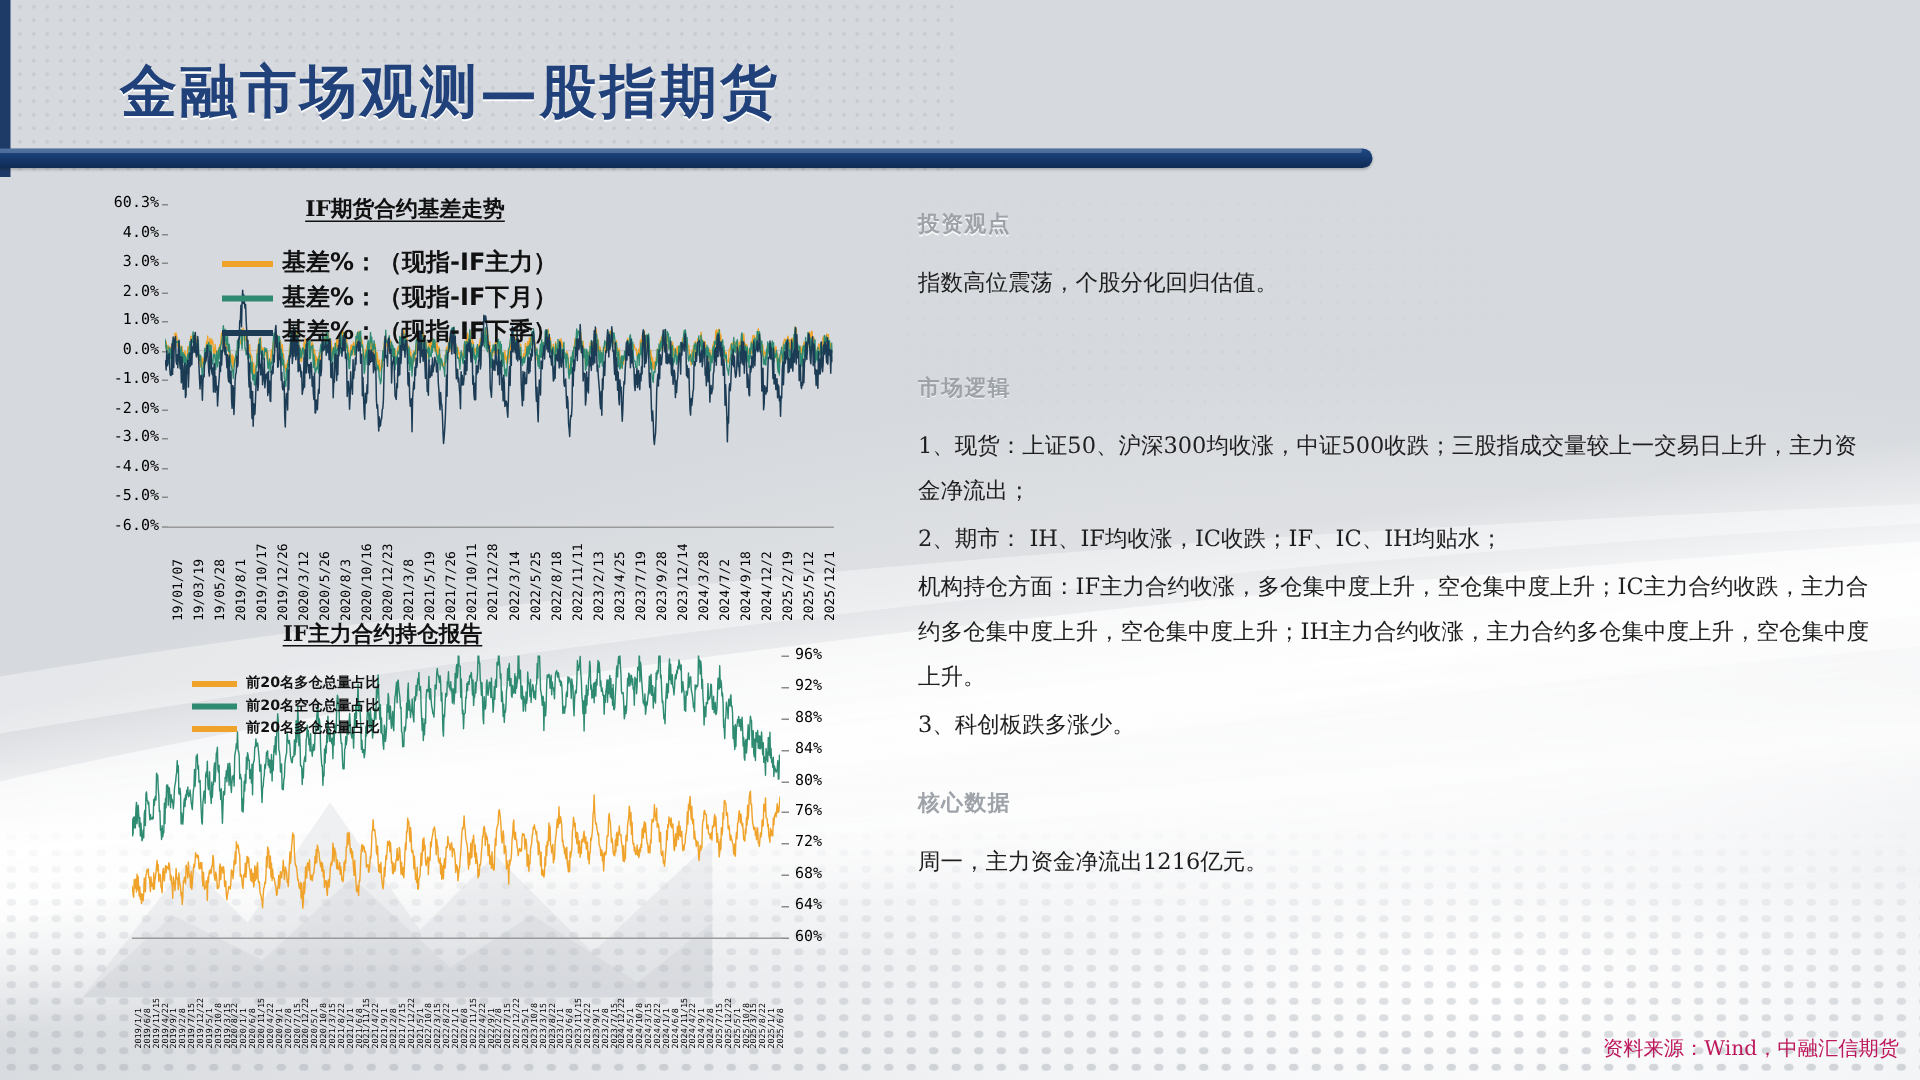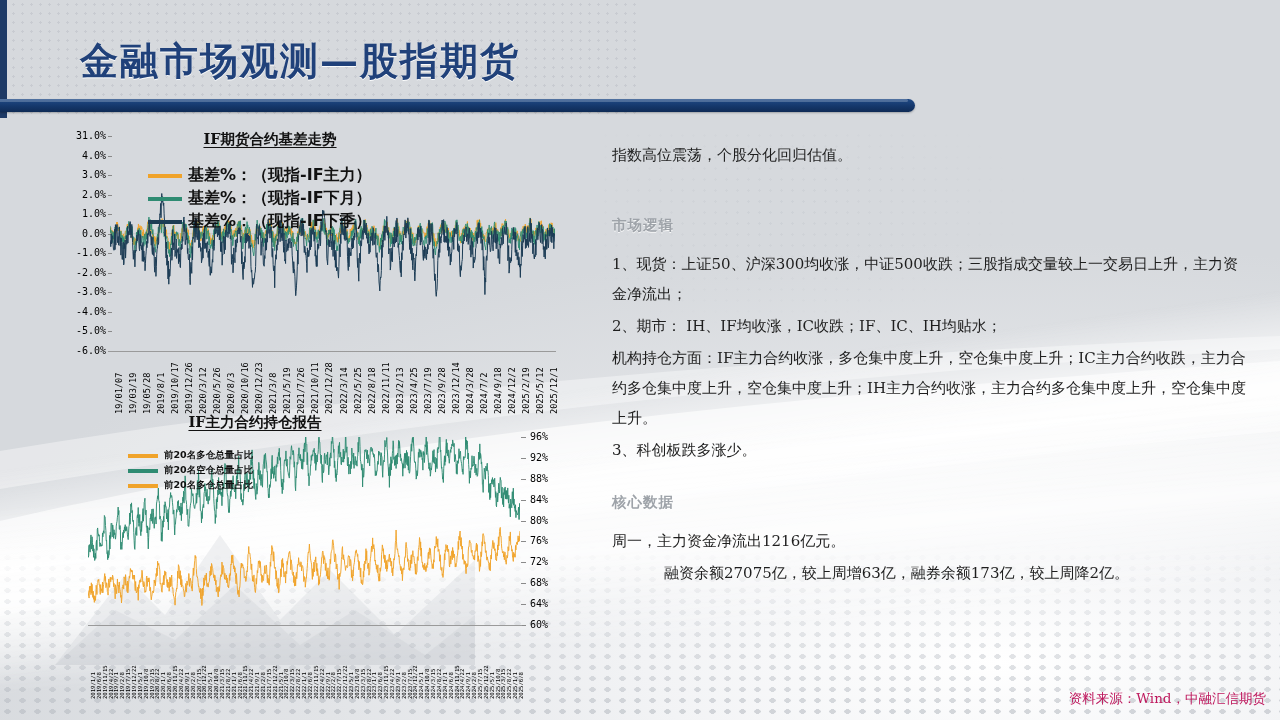--- a/index.html
+++ b/index.html
@@ -114,21 +114,21 @@
   <div class="page-title">金融市场观测—股指期货</div>
   <div class="title-rule"></div>
   <div class="title-rule-hi"></div>
 </div>
 
 <div id="charts">
 
   <div class="chart-block" style="top:0;width:580px;height:300px;">
     <div class="chart-title" style="left:150px;top:12px;width:240px;">IF期货合约基差走势</div>
     <div id="basis-yaxis">
-        <div class="ylab" style="left: 58px; width: 48px; top: 12px;">31.0%</div>
+        <div class="ylab" style="left: 58px; width: 48px; top: 12px;">60.3%</div>
         <div class="tick" style="left: 108px; top: 18px; width: 4px; height: 1px;"></div>
         <div class="ylab" style="left: 58px; width: 48px; top: 31.5455px;">4.0%</div>
         <div class="tick" style="left: 108px; top: 37.5455px; width: 4px; height: 1px;"></div>
         <div class="ylab" style="left: 58px; width: 48px; top: 51.0909px;">3.0%</div>
         <div class="tick" style="left: 108px; top: 57.0909px; width: 4px; height: 1px;"></div>
         <div class="ylab" style="left: 58px; width: 48px; top: 70.6364px;">2.0%</div>
         <div class="tick" style="left: 108px; top: 76.6364px; width: 4px; height: 1px;"></div>
         <div class="ylab" style="left: 58px; width: 48px; top: 90.1818px;">1.0%</div>
         <div class="tick" style="left: 108px; top: 96.1818px; width: 4px; height: 1px;"></div>
         <div class="ylab" style="left: 58px; width: 48px; top: 109.727px;">0.0%</div>
@@ -319,26 +319,26 @@
         <div class="xlab-dense" style="left: 412.411px; top: 70px;">2025/3/15</div>
         <div class="xlab-dense" style="left: 418.274px; top: 70px;">2025/8/22</div>
         <div class="xlab-dense" style="left: 424.137px; top: 70px;">2025/1/1</div>
         <div class="xlab-dense" style="left: 430px; top: 70px;">2025/6/8</div>
       </div>
     <div class="axisline" style="left:88px;top:212px;width:434px;height:1px;"></div>
   </div>
 </div>
 
 <div id="panel">
+  <div class="sec-head">投资观点</div>
   <div class="para">指数高位震荡，个股分化回归估值。</div>
   <div class="gap-lg"></div>
   <div class="sec-head">市场逻辑</div>
   <div class="para">1、现货：上证50、沪深300均收涨，中证500收跌；三股指成交量较上一交易日上升，主力资金净流出；</div>
   <div class="para">2、期市： IH、IF均收涨，IC收跌；IF、IC、IH均贴水；</div>
   <div class="para">机构持仓方面：IF主力合约收涨，多仓集中度上升，空仓集中度上升；IC主力合约收跌，主力合约多仓集中度上升，空仓集中度上升；IH主力合约收涨，主力合约多仓集中度上升，空仓集中度上升。</div>
   <div class="para">3、科创板跌多涨少。</div>
   <div class="gap-md"></div>
   <div class="sec-head">核心数据</div>
   <div class="para">周一，主力资金净流出1216亿元。</div>
-  <div class="para para-indent">融资余额27075亿，较上周增63亿，融券余额173亿，较上周降2亿。</div>
 </div>
 
 <div class="source">资料来源：Wind，中融汇信期货</div>
 
 </body></html>

